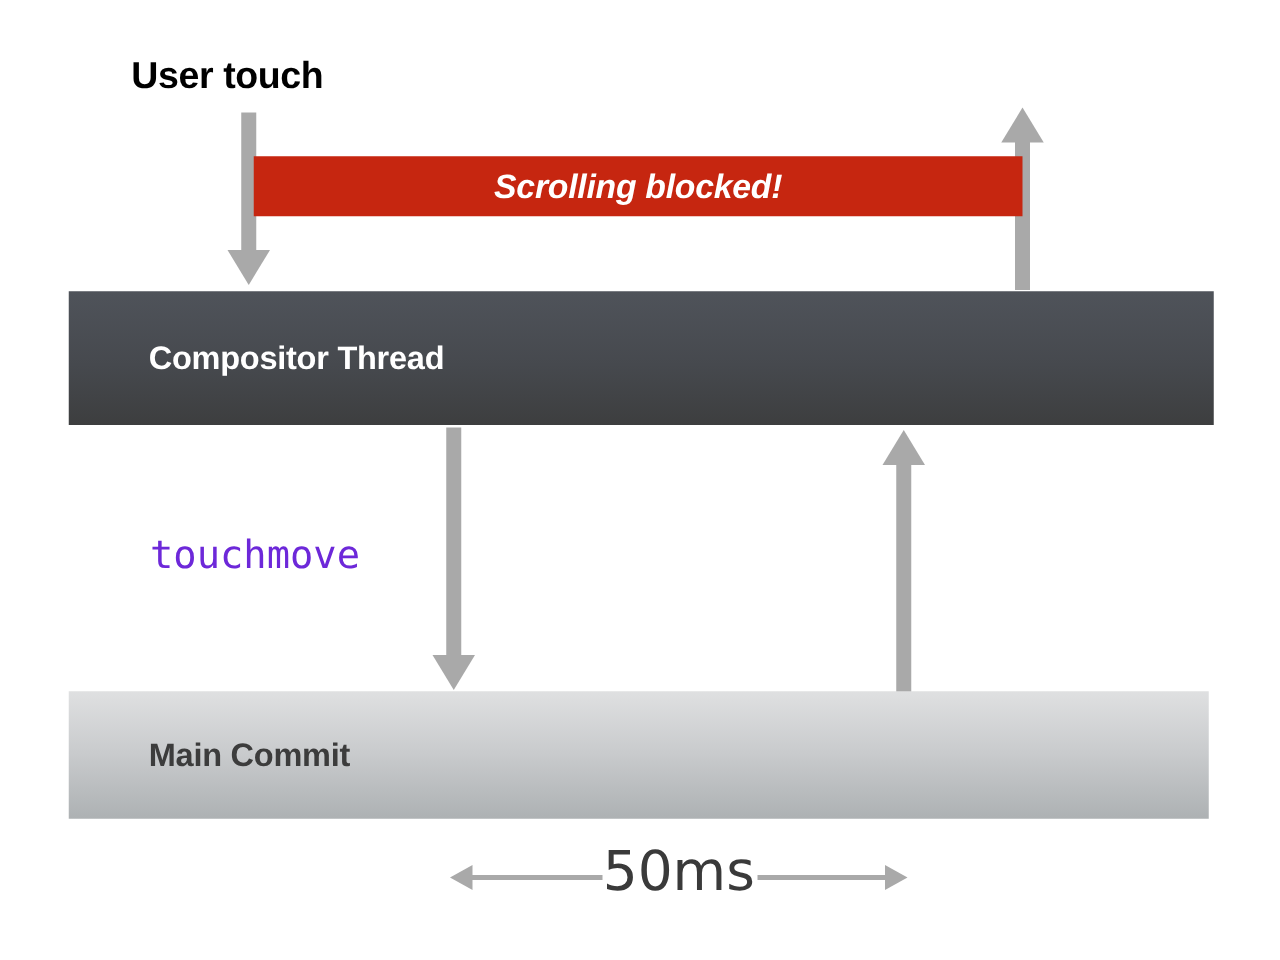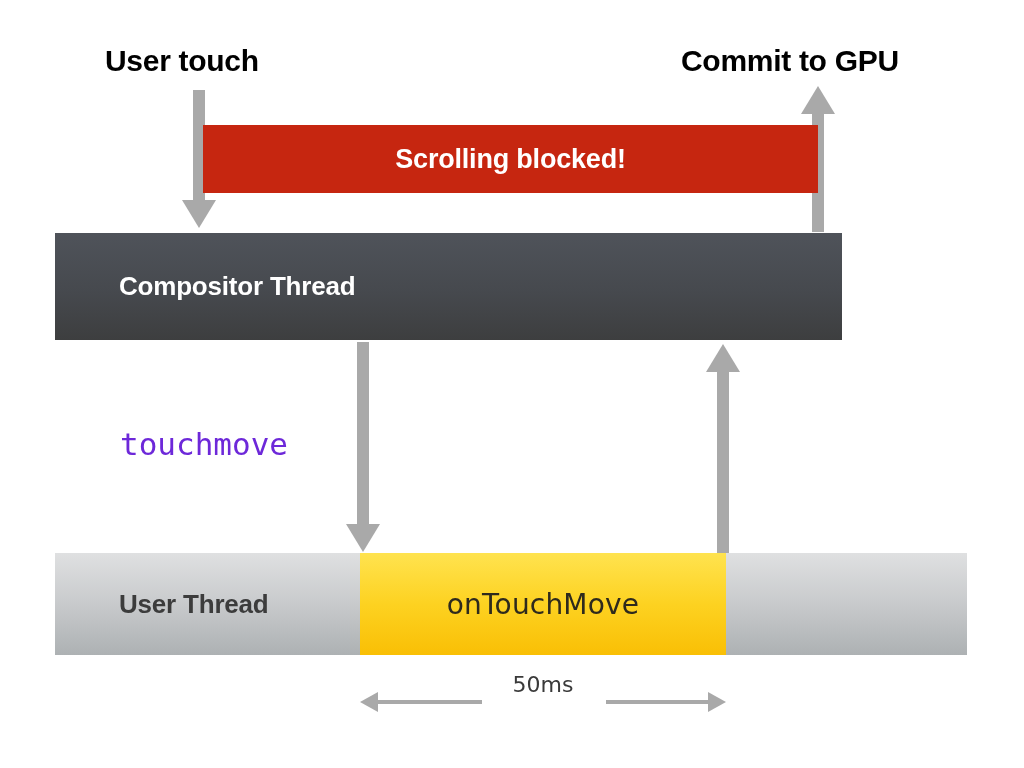--- a/index.html
+++ b/index.html
@@ -70,40 +70,41 @@
   
   #arrow-return-shaft { left: 717px; top: 370px; width: 12px; height: 185px; }
   #arrow-return-head  { left: 706px; top: 344px; }
 
   
   #bar-scrolling-blocked {
     position: absolute;
     left: 203px;
     top: 125px;
     width: 615px;
-    height: 68px;
+    height: 48px;
     background: #c62610;
     display: flex;
     align-items: center;
     justify-content: center;
+    font-style: italic;
   }
   #bar-scrolling-blocked .bar-text {
     font-family: "Liberation Sans", sans-serif;
     font-weight: bold;
     font-size: 27px;
     color: #ffffff;
     letter-spacing: -0.2px;
   }
 
   
   #bar-compositor {
     position: absolute;
     left: 55px;
     top: 233px;
-    width: 787px;
+    width: 916px;
     height: 107px;
     background: linear-gradient(to bottom, #4f535a 0%, #46494e 55%, #3d3e3f 100%);
     display: flex;
     align-items: center;
   }
   #bar-compositor .bar-text {
     font-family: "Liberation Sans", sans-serif;
     font-weight: bold;
     font-size: 26px;
     color: #ffffff;
@@ -207,32 +208,31 @@
     border-bottom: 10px solid transparent;
     border-left: 18px solid #a9a9a9;
   }
   #measure-label {
     position: absolute;
     left: 0;
     top: -8px;
     width: 366px;
     text-align: center;
     font-family: "DejaVu Sans", sans-serif;
-    font-size: 22px;
+    font-size: 44px;
     color: #3a3a3a;
   }
 </style>
 </head>
 <body>
 
 <div id="canvas">
 
   <div class="top-label" id="label-user-touch">User touch</div>
 
-  <div class="top-label" id="label-commit-gpu">Commit to GPU</div>
 
   <div class="arrow-shaft" id="arrow-user-touch-shaft"></div>
   <div class="arrow-head-down" id="arrow-user-touch-head"></div>
 
   <div class="arrow-shaft" id="arrow-commit-shaft"></div>
   <div class="arrow-head-up" id="arrow-commit-head"></div>
 
   <div id="bar-scrolling-blocked">
     <span class="bar-text">Scrolling blocked!</span>
   </div>
@@ -243,26 +243,23 @@
 
   <div class="arrow-shaft" id="arrow-touchmove-shaft"></div>
   <div class="arrow-head-down" id="arrow-touchmove-head"></div>
 
   <div id="label-touchmove">touchmove</div>
 
   <div class="arrow-shaft" id="arrow-return-shaft"></div>
   <div class="arrow-head-up" id="arrow-return-head"></div>
 
   <div id="bar-main-thread">
-    <span class="bar-text">User Thread</span>
-  </div>
-
-  <div id="block-ontouchmove">
-    <span class="bar-text">onTouchMove</span>
-  </div>
+    <span class="bar-text">Main Commit</span>
+  </div>
+
 
   <div id="measure-50ms">
     <div id="measure-head-left"></div>
     <div id="measure-line-left"></div>
     <div id="measure-label">50ms</div>
     <div id="measure-line-right"></div>
     <div id="measure-head-right"></div>
   </div>
 
 </div>

